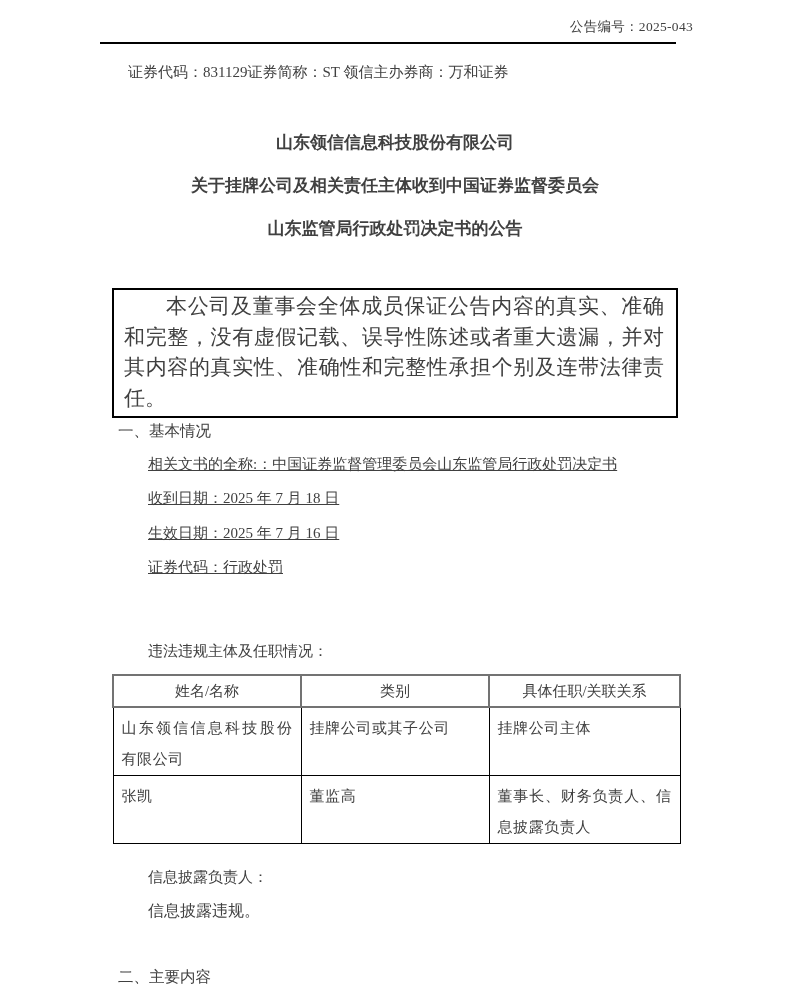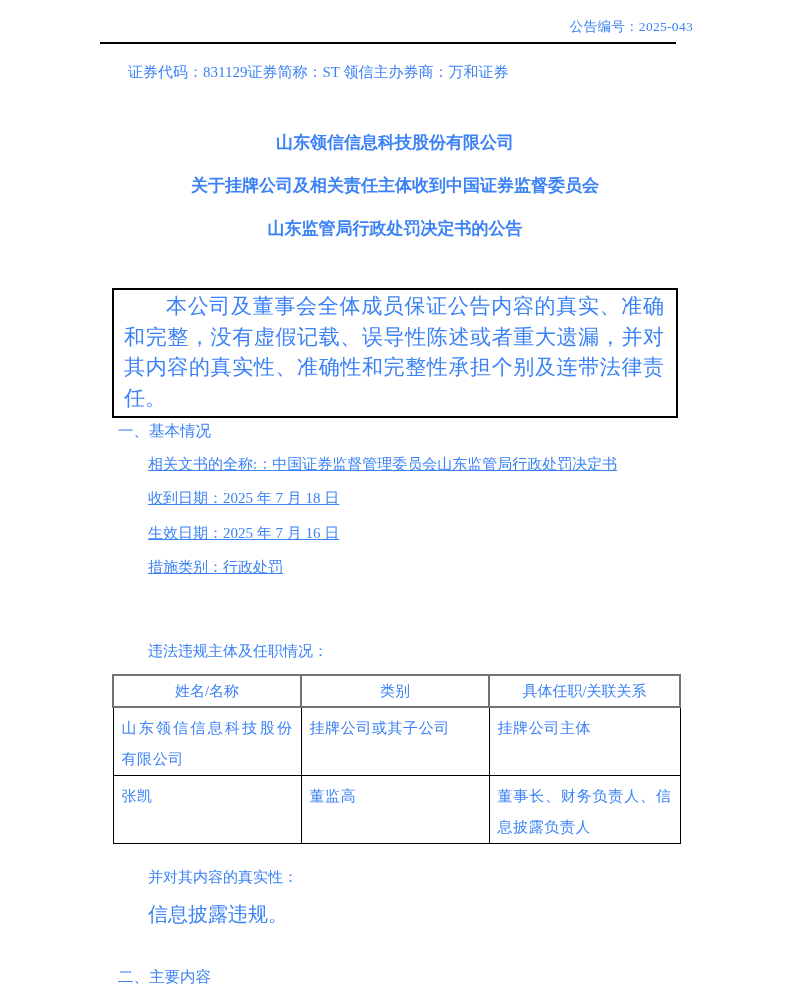--- a/index.html
+++ b/index.html
@@ -1,18 +1,18 @@
 <!DOCTYPE html>
 <html><head>
 <meta charset="utf-8">
 <style>
   html,body { margin:0; padding:0; background:#ffffff; }
   .page {
     position:relative; width:790px; height:1003px; background:#ffffff;
-    font-family:"Liberation Serif","DejaVu Serif",serif; color:#3b82f6; overflow:hidden;
+    font-family:"Liberation Serif","DejaVu Serif",serif; color:#404040; overflow:hidden;
   }
   .announcement-no {
     position:absolute; top:18px; right:97px; font-size:13.5px; letter-spacing:0.3px;
   }
   .top-rule {
     position:absolute; top:42px; left:100px; width:576px; height:0;
     border-top:2px solid #000;
   }
   .sec-line {
     position:absolute; top:62px; left:128px; width:540px;
@@ -51,21 +51,21 @@
     border:2px solid #737373; font-weight:normal; text-align:center;
     height:30px; padding:0 8px; font-size:15px;
   }
   .subject-table td {
     border:1px solid #000; vertical-align:top; text-align:justify;
     padding:5px 8px 0 8px; line-height:31px; letter-spacing:0.6px;
   }
   .subject-table tr.r1 { height:62px; }
   .subject-table tr.r2 { height:64px; }
   .violation-label { position:absolute; top:868px; left:148px; font-size:15px; }
-  .violation-value { position:absolute; top:901px; left:148px; font-size:20px; }
+  .violation-value { position:absolute; top:901px; left:148px; font-size:16px; }
 </style>
 </head>
 <body>
 
 <div class="page">
 
   <div class="announcement-no">公告编号：2025-043</div>
 
   <div class="top-rule"></div>
 
@@ -82,21 +82,21 @@
   </div>
 
   <div class="disclaimer-box">本公司及董事会全体成员保证公告内容的真实、准确和完整，没有虚假记载、误导性陈述或者重大遗漏，并对其内容的真实性、准确性和完整性承担个别及连带法律责任。</div>
 
   <div class="sec-heading h-sec1">一、基本情况</div>
 
   <div class="info-items">
     <div>相关文书的全称:：中国证券监督管理委员会山东监管局行政处罚决定书</div>
     <div>收到日期：2025 年 7 月 18 日</div>
     <div>生效日期：2025 年 7 月 16 日</div>
-    <div>措施类别：行政处罚</div>
+    <div>证券代码：行政处罚</div>
   </div>
 
   <div class="table-intro">违法违规主体及任职情况：</div>
 
   <table class="subject-table">
     <colgroup>
         <col class="c1">
         <col class="c2">
         <col class="c3">
       </colgroup>
@@ -112,18 +112,18 @@
       <td>挂牌公司主体</td>
     </tr>
     <tr class="r2">
       <td>张凯</td>
       <td>董监高</td>
       <td>董事长、财务负责人、信息披露负责人</td>
     </tr>
   </tbody>
     </table>
 
-  <div class="violation-label">并对其内容的真实性：</div>
+  <div class="violation-label">信息披露负责人：</div>
   <div class="violation-value">信息披露违规。</div>
 
   <div class="sec-heading h-sec2">二、主要内容</div>
 
 </div>
 
 </body></html>

